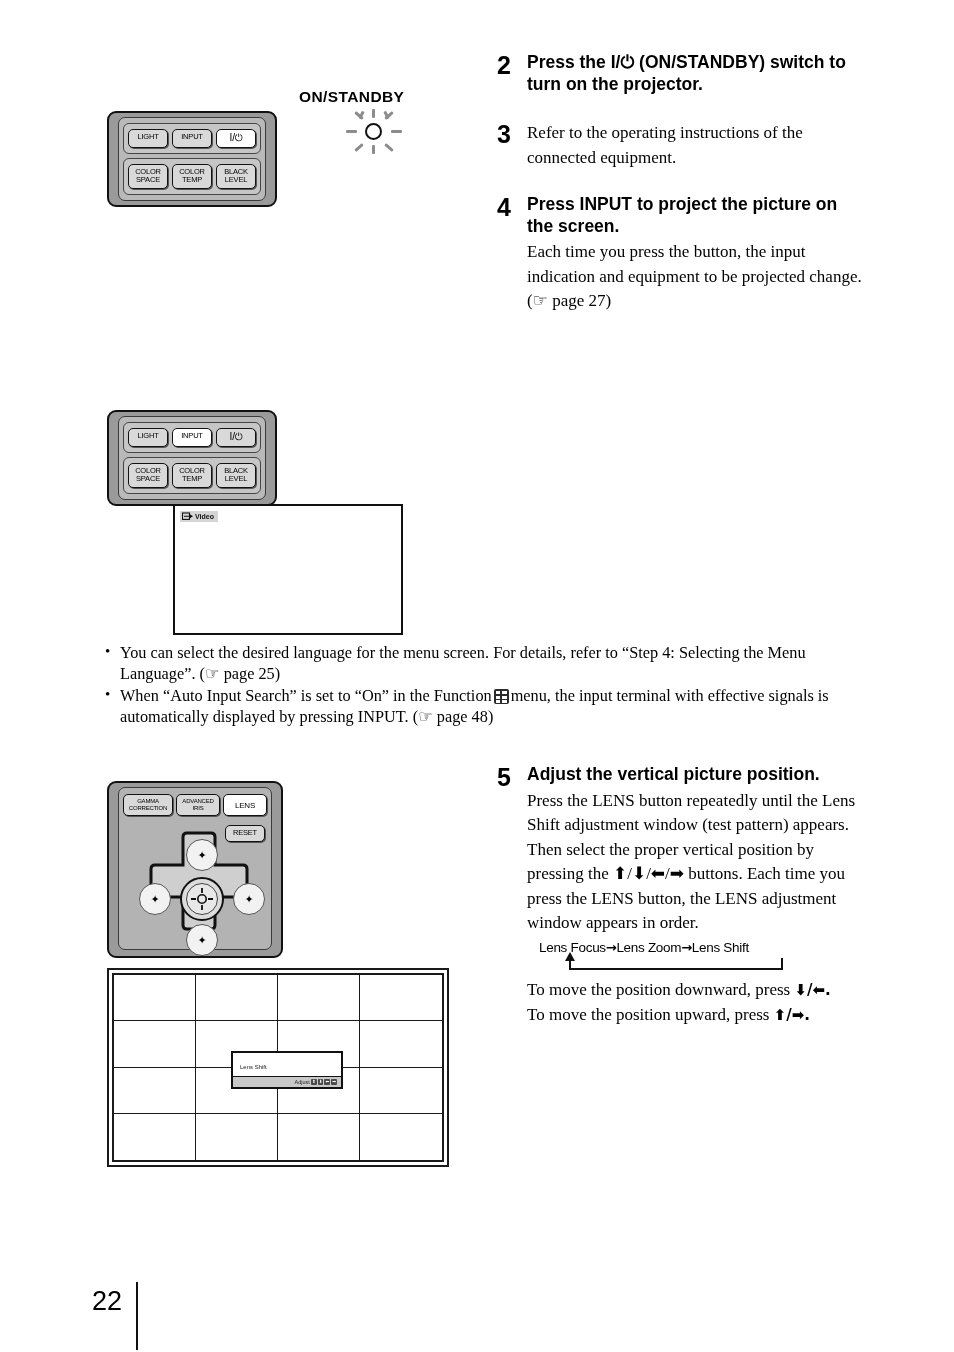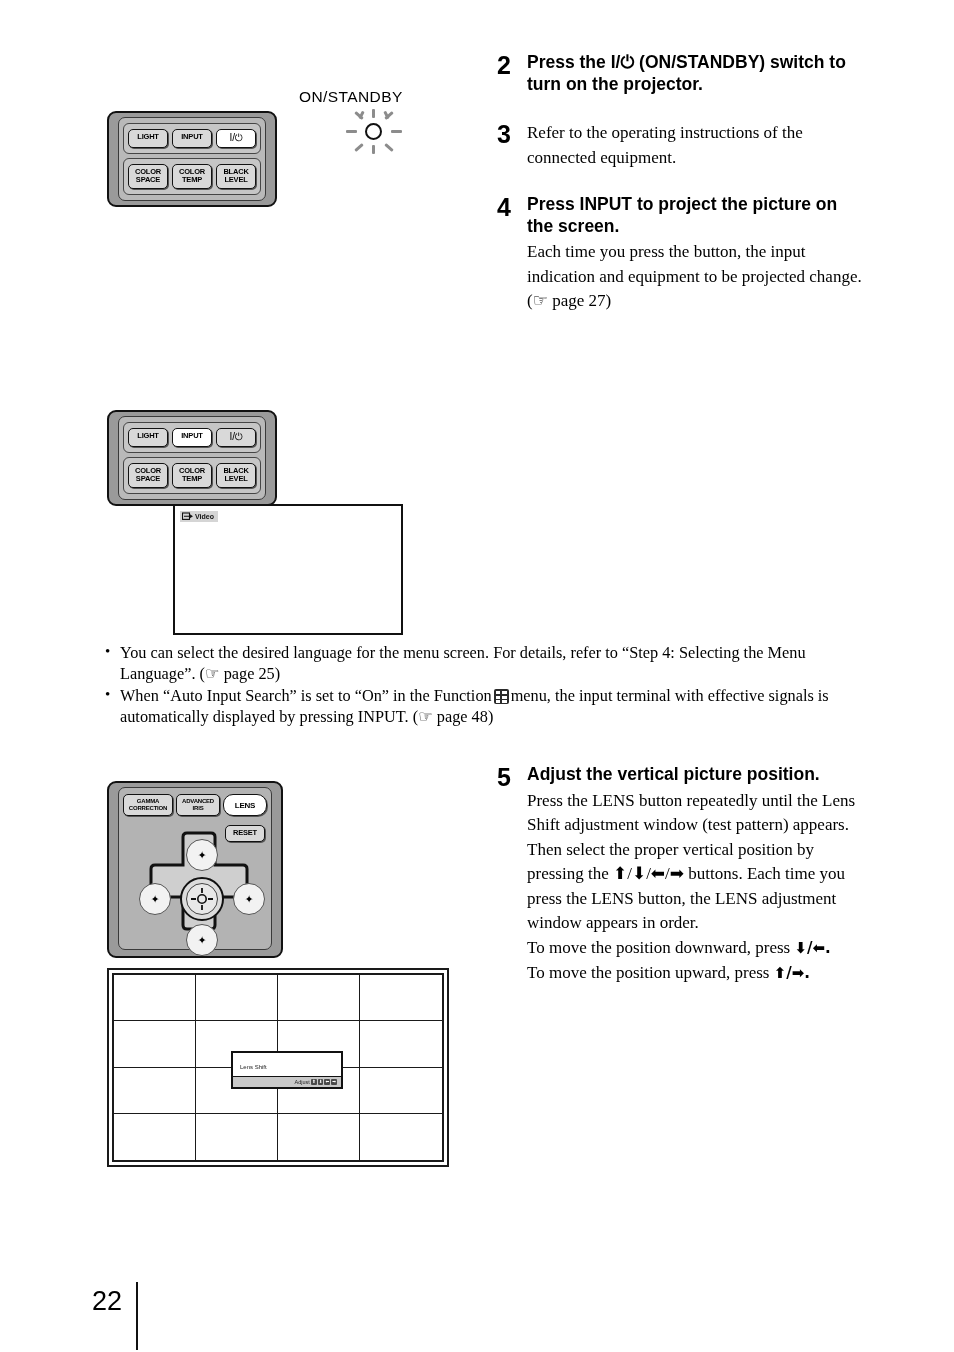--- a/index.html
+++ b/index.html
@@ -40,21 +40,21 @@
     margin-bottom: 4px;
     display: flex;
     justify-content: space-around;
     gap: 4px;
   }
   .rbtn {
     border: 1.6px solid #121212;
     border-radius: 5px;
     background: #d9d9d9;
     font-family: "Liberation Sans", sans-serif;
-    font-weight: bold;
+    font-weight: normal;
     font-size: 7.5px;
     line-height: 8.5px;
     text-align: center;
     padding: 3px 2px;
     min-width: 40px;
     letter-spacing: -0.2px;
     box-shadow: 1px 1px 0 #555;
   }
   .rbtn.hl { background: #ffffff; }
   .rbtn.pwr { font-size: 10px; padding: 4px 2px; font-weight: normal; }
@@ -233,21 +233,21 @@
     </div>
     <div class="remote-rowgroup" style="margin-bottom:0;">
       <div class="rbtn">COLOR SPACE</div>
       <div class="rbtn">COLOR TEMP</div>
       <div class="rbtn">BLACK LEVEL</div>
     </div>
   </div>
 </div>
 
 <div class="abs" style="left:299px; top:88px; width:150px;">
-  <div style="font-family:'Liberation Sans',sans-serif; font-weight:normal; font-size:15.5px; letter-spacing:0.4px;">ON/STANDBY</div>
+  <div style="font-family:'Liberation Sans',sans-serif; font-weight:bold; font-size:15.5px; letter-spacing:0.4px;">ON/STANDBY</div>
   <div style="display:flex; justify-content:center; margin:3px 0 5px 0;">
     <div class="sun">
       <div class="core"></div>
       <div class="ray" style="left:26px; top:0px;   width:3px; height:9px;"></div>
       <div class="ray" style="left:26px; top:36px;  width:3px; height:9px;"></div>
       <div class="ray" style="left:0px;  top:21px;  width:11px;height:3px;"></div>
       <div class="ray" style="left:45px; top:21px;  width:11px;height:3px;"></div>
       <div class="ray" style="left:8px;  top:5px;   width:10px;height:3px; transform:rotate(42deg);"></div>
       <div class="ray" style="left:38px; top:5px;   width:10px;height:3px; transform:rotate(-42deg);"></div>
       <div class="ray" style="left:8px;  top:37px;  width:10px;height:3px; transform:rotate(-42deg);"></div>
@@ -288,21 +288,21 @@
     <li>You can select the desired language for the menu screen. For details, refer to “Step 4: Selecting the Menu Language”. (☞ page 25)</li>
     <li><span>When “Auto Input Search” is set to “On” in the Function</span><span class="fnicon"><i style="left:2px;  top:2px;  width:4px; height:3px;"></i><i style="left:8px;  top:2px;  width:5px; height:3px;"></i><i style="left:2px;  top:6.5px;width:4px; height:3px;"></i><i style="left:8px;  top:6.5px;width:5px; height:3px;"></i><i style="left:2px;  top:11px; width:4px; height:2.5px;"></i><i style="left:8px;  top:11px; width:5px; height:2.5px;"></i></span><span>menu, the input terminal with effective signals is automatically displayed by pressing INPUT. (☞ page 48)</span></li>
   </ul>
 </div>
 
 <div class="remote" style="left:107px; top:781px; width:176px; padding-bottom:6px;">
   <div class="inner-rail" style="padding:6px 4px 8px 4px; background:#b3b3b3;">
     <div style="display:flex; justify-content:space-between; gap:3px; margin-bottom:7px;">
       <div class="rbtn" style="min-width:44px; font-size:6px; line-height:7px;">GAMMA CORRECTION</div>
       <div class="rbtn" style="min-width:44px; font-size:6px; line-height:7px;">ADVANCED IRIS</div>
-      <div class="rbtn hl" style="min-width:44px; font-size:8px; padding-top:7px;border-radius:10px;">LENS</div>
+      <div class="rbtn hl" style="min-width:44px; font-size:8px; padding-top:7px;">LENS</div>
     </div>
 
     <div style="position:relative; height:118px;">
       <div class="rbtn" style="position:absolute; right:2px; top:2px; min-width:40px; font-size:7.5px;">RESET</div>
 
       <svg width="150" height="116" viewBox="0 0 150 116" style="position:absolute; left:2px; top:4px;">
         <path d="M52 4 q0-4 4-4 h24 q4 0 4 4 v28 h28 q4 0 4 4 v24 q0 4-4 4 h-28 v28 q0 4-4 4 h-24 q-4 0-4-4 v-28 h-28 q-4 0-4-4 v-24 q0-4 4-4 h28 z" transform="translate(6,6)" fill="#cfcfcf" stroke="#111" stroke-width="3"></path>
       </svg>
 
       <div style="position:absolute; left:63px; top:16px; width:32px; height:32px; border-radius:50%; background:#f2f2f2; border:1.5px solid #555; display:flex; align-items:center; justify-content:center; font-size:11px;">
@@ -392,20 +392,32 @@
   </div>
 </div>
 
 <div class="abs" style="left:497px; top:764px; width:370px;">
   <div class="step" style="margin-bottom:0;">
     <div class="step-num">5</div>
     <div class="step-body">
       <div class="step-title">Adjust the vertical picture position.</div>
       <div class="step-text">Press the LENS button repeatedly until the Lens Shift adjustment window (test pattern) appears. Then select the proper vertical position by pressing the ⬆/⬇/⬅/➡ buttons. Each time you press the LENS button, the LENS adjustment window appears in order.</div>
 
+      <div class="flowwrap">
+        <div class="lensflow">
+          <span>Lens Focus</span><span class="ar" style="font-size:13px;">→</span><span>Lens Zoom</span><span class="ar" style="font-size:13px;">→</span><span>Lens Shift</span>
+        </div>
+
+        <div class="flowline" style="left:30px;  top:28px; width:214px; height:2px;"></div>
+        <div class="flowline" style="left:242px; top:18px; width:2px;  height:12px;"></div>
+        <div class="flowline" style="left:30px;  top:18px; width:2px;  height:12px;"></div>
+        <svg width="12" height="10" viewBox="0 0 12 10" style="position:absolute; left:25px; top:12px;">
+          <path d="M6 0 L11 9 L1 9 Z" fill="#111"></path>
+        </svg>
+      </div>
 
       <div class="step-text">
         <span>To move the position downward, press</span>
         <span class="ar">⬇/⬅.</span>
       </div>
       <div class="step-text" style="margin-top:1px;">
         <span>To move the position upward, press</span>
         <span class="ar">⬆/➡.</span>
       </div>
     </div>

